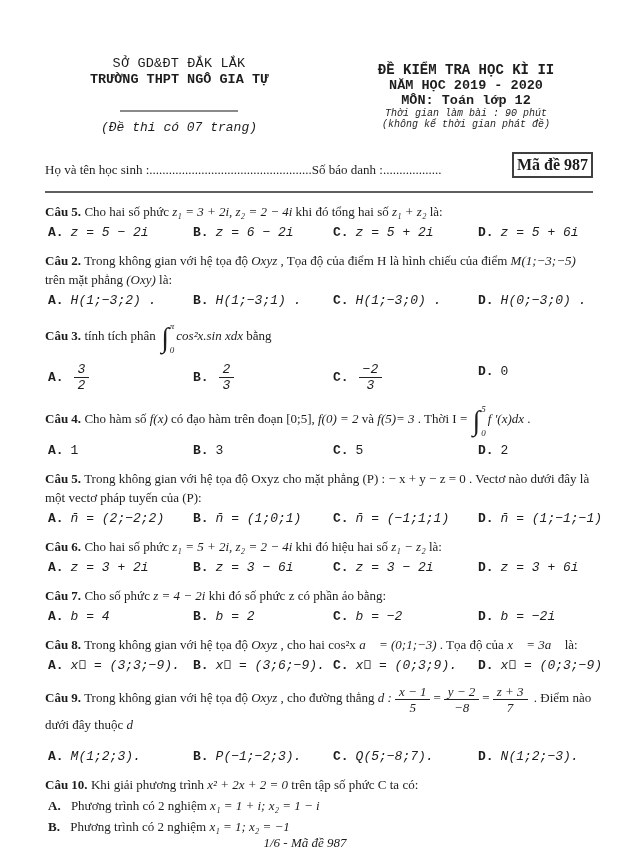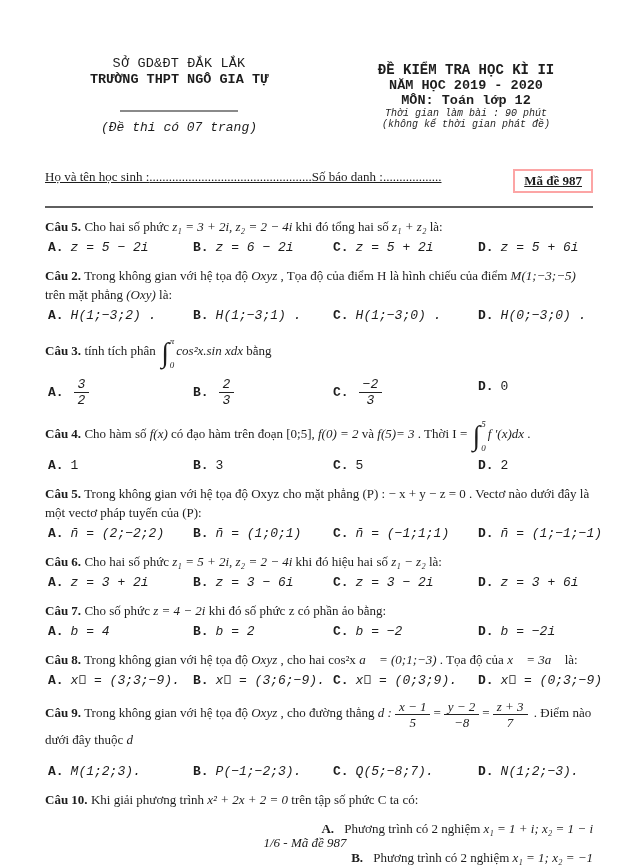--- a/index.html
+++ b/index.html
@@ -12,33 +12,33 @@
   .hr{width:254px;text-align:center;margin-left:auto;}
   .hl .dept{font-size:13.5px;letter-spacing:.2px;}
   .hl .school{font-size:13.5px;font-weight:bold;margin-top:1px;}
   .hl-line{width:118px;border-top:2px solid #8a8a8a;margin:23px auto 8px auto;}
   .hl .note{font-style:italic;font-size:13px;}
   .hr .title{font-size:14px;font-weight:bold;}
   .hr .year{font-size:13.5px;font-weight:bold;}
   .hr .subject{font-size:13.5px;font-weight:bold;}
   .hr .dur,.hr .dnote{font-style:italic;font-size:10px;}
   
-  .namerow{display:flex;align-items:flex-start;margin-top:34px;font-size:13px;white-space:nowrap;text-decoration:underline;}
-  .codebox{border:2px solid #fca5a5;font-weight:bold;font-size:13px;padding:2px 9px;margin-left:auto;}
+  .namerow{display:flex;align-items:flex-end;margin-top:17px;font-size:13px;white-space:nowrap;}
+  .codebox{border:2px solid #404040;font-weight:bold;font-size:16px;padding:2px 3px;margin-left:auto;}
   .sep{border-top:2px solid #5f5f5f;margin-top:13px;}
   
   .q{margin-top:9px;font-size:13px;line-height:19px;}
   .qt{margin:0;}
   .ql{font-weight:bold;}
   .m{font-style:italic;}
   .mu{font-style:normal;}
   .opts{display:grid;grid-template-columns:145px 140px 145px 1fr;padding-left:3px;margin-top:2px;}
   .opt{white-space:nowrap;font-family:Liberation Mono, monospace;}
   .ol{font-weight:bold;margin-right:7px;}
-  .optline{margin:10px 0 0 3px;text-align:right;}
+  .optline{margin:2px 0 0 3px;}
   
   .frac{display:inline-flex;flex-direction:column;vertical-align:middle;text-align:center;
         line-height:15px;font-style:italic;margin:0 3px;}
   .fnum{border-bottom:1px solid #222;padding:0 4px;}
   .fden{padding:0 4px;}
   
   .intl{display:inline-flex;align-items:center;vertical-align:middle;margin:0 2px;}
   .isign{font-size:28px;line-height:34px;font-style:normal;}
   .ib{display:inline-flex;flex-direction:column;justify-content:space-between;height:34px;
       font-size:9px;line-height:10px;font-style:italic;padding:2px 0 1px 1px;}

